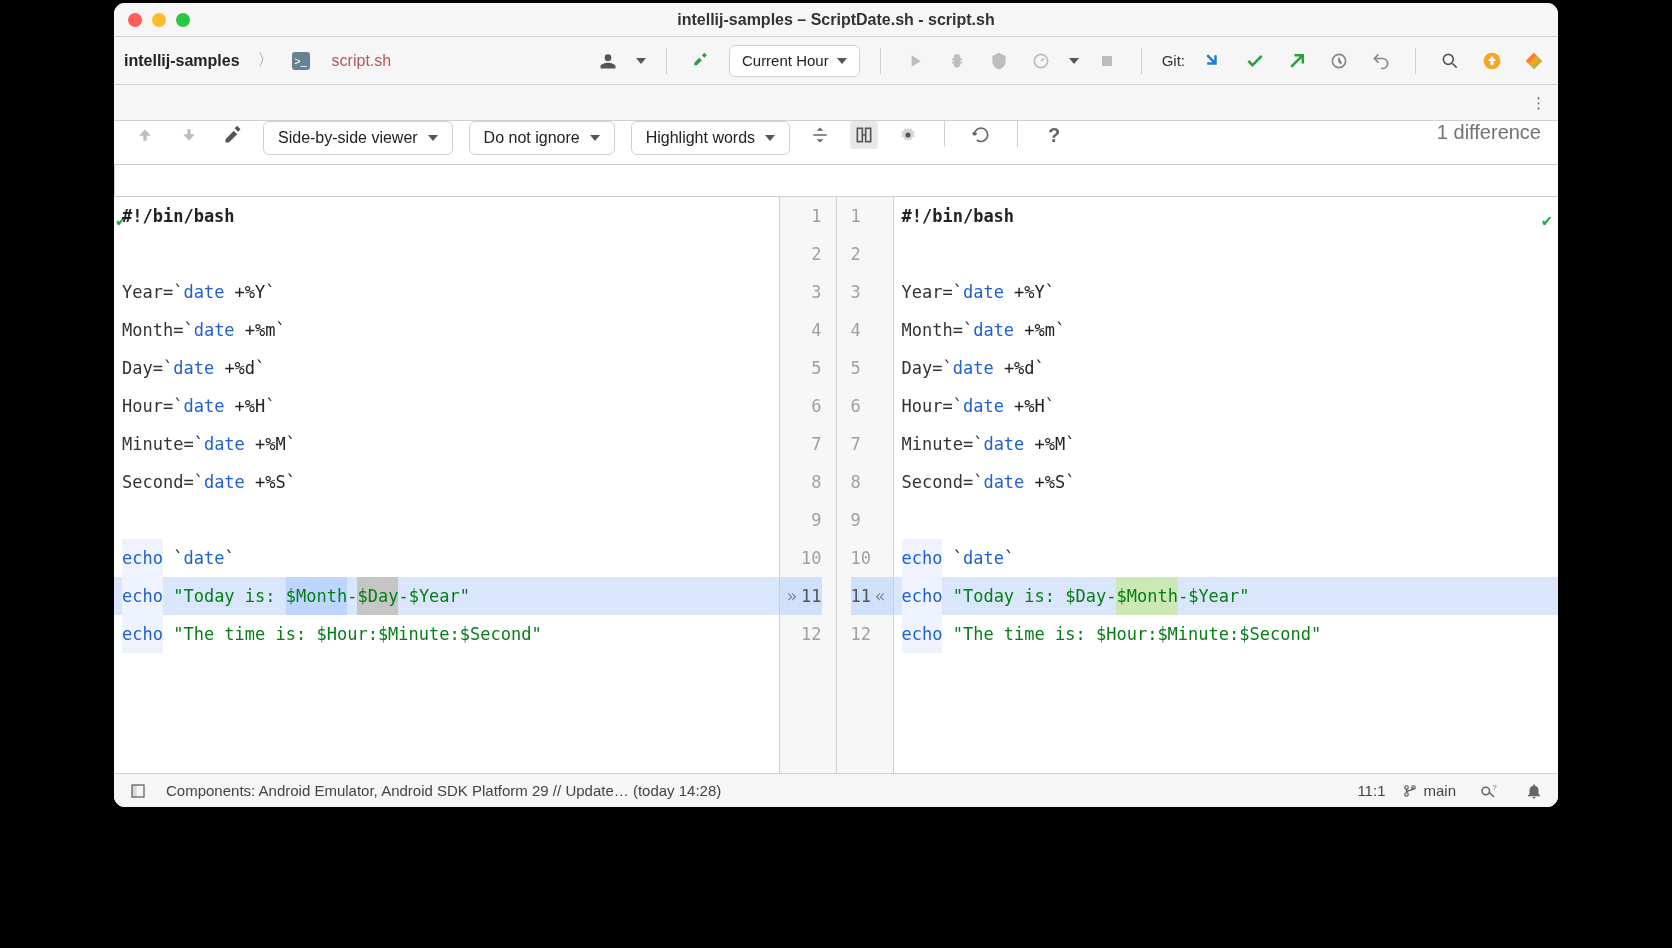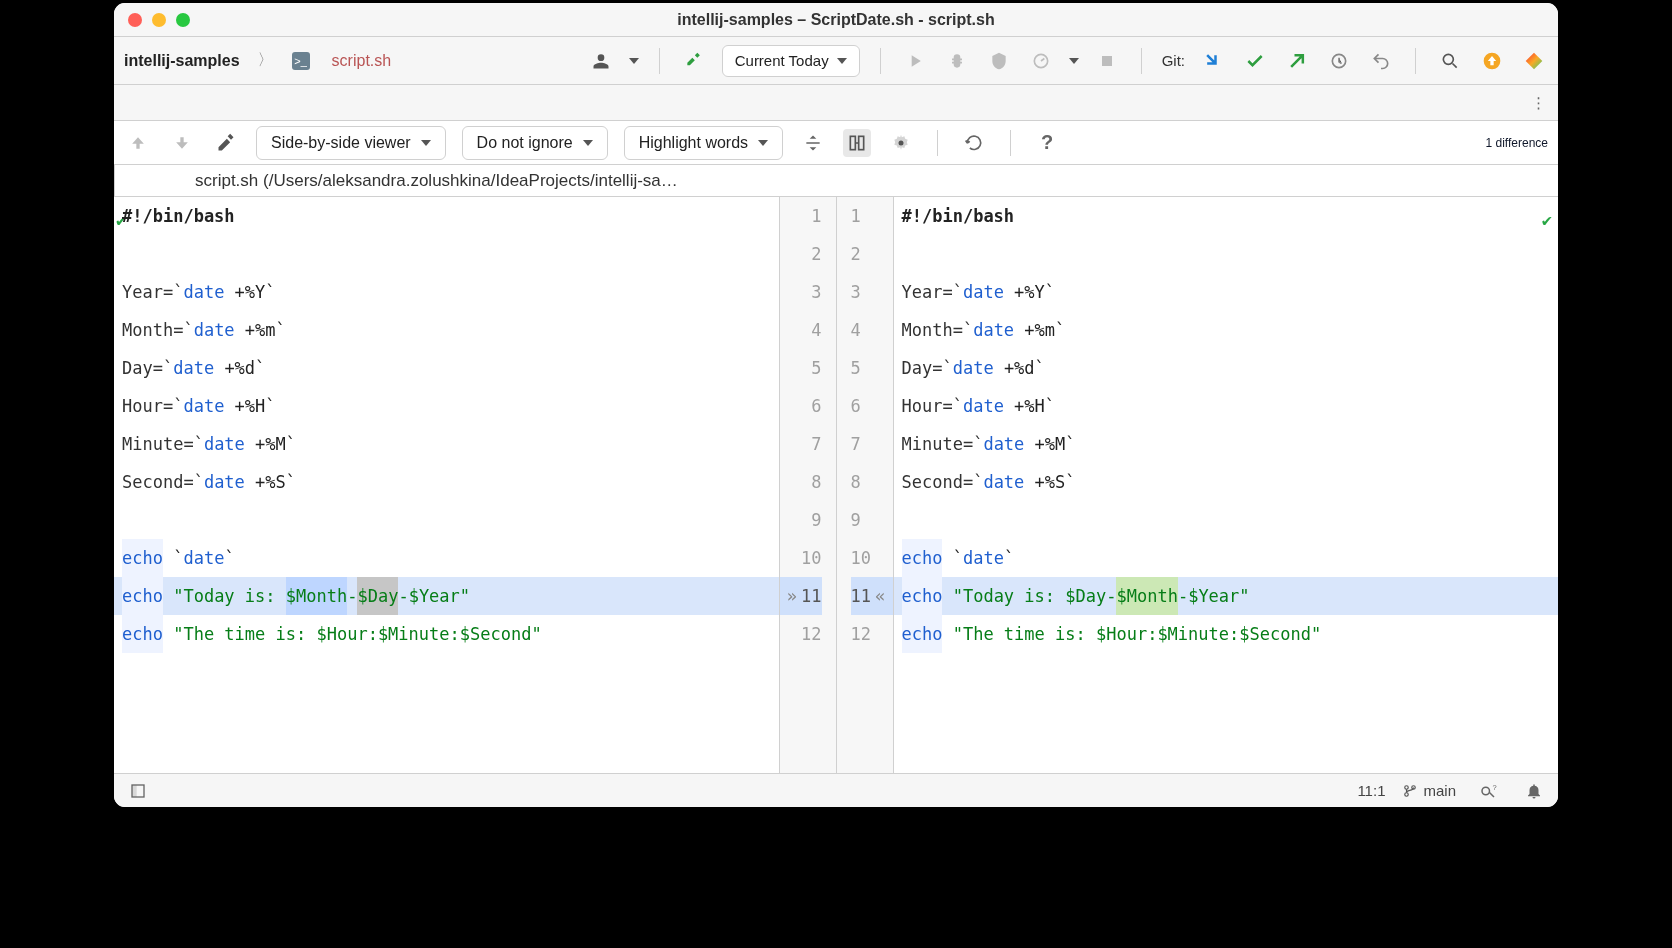--- a/index.html
+++ b/index.html
@@ -94,23 +94,23 @@
     border-bottom: 3px solid var(--accent-blue);
     display: flex; align-items: center; gap: 8px; padding: 0 14px; font-size: 15px;
   }
   .tab .close { color: #888; margin-left: 6px; }
   .tabstrip-spacer { flex: 1; }
   .kebab { padding: 0 12px; display: flex; align-items: center; color: #666; }
 
   
   .difftb {
     height: 44px; border-bottom: 1px solid var(--border);
-    display: flex; align-items: center; padding: 0 10px; gap: 16px;
-  }
-  .difftb .diffcount { margin-left: auto; font-size: 12px; color: #0f172a; }
+    display: flex; align-items: flex-start; padding: 0 17px; gap: 16px;
+  }
+  .difftb .diffcount { margin-left: auto; font-size: 20px; color: #737373; }
   .btn-drop2 {
     border: 1px solid var(--border); background: #fff; border-radius: 6px;
     height: 34px; padding: 0 14px; display: flex; align-items: center; gap: 10px; font-size: 16px;
   }
   .ico-btn { display: flex; align-items: center; justify-content: center; width: 28px; height: 28px; color: #666; }
   .ico-btn.active { background: #e8e8e8; border-radius: 4px; }
 
   
   .paths { display: flex; height: 32px; border-bottom: 1px solid var(--border); align-items: center; }
   .pathcell {
@@ -181,21 +181,21 @@
           </svg>
       </span>
       <span class="tri-down"></span>
       <div class="sep"></div>
       <span class="ico-btn">
         <svg class="ico" viewBox="0 0 24 24">
             <path fill="#2e9e3f" d="M4 14l6-6 3 3-6 6H4v-3zm9-9l3 3 3-3-3-3-3 3z"></path>
           </svg>
       </span>
       <div class="btn-drop">
-        <span>Current Today</span>
+        <span>Current Hour</span>
         <span class="tri-down"></span>
       </div>
       <div class="sep"></div>
       <span class="ico-btn">
         <svg class="ico" viewBox="0 0 24 24">
             <path fill="#bdbdbd" d="M8 5v14l11-7z"></path>
           </svg>
       </span>
       <span class="ico-btn">
         <svg class="ico" viewBox="0 0 24 24">
@@ -332,21 +332,20 @@
           <path fill="none" stroke="#666" stroke-width="2" d="M4 12a8 8 0 1 1 3 6M4 12l-2-3m2 3l3-2"></path>
         </svg>
     </span>
     <div class="sep"></div>
     <span class="ico-btn" style="font-size:20px;color:#666;font-weight:600">?</span>
     <div class="diffcount">1 difference</div>
   </div>
 
   <div class="paths">
     <div class="path-sep"></div>
-    <div class="pathcell" style="padding-left:80px">script.sh (/Users/aleksandra.zolushkina/IdeaProjects/intellij-sa…</div>
   </div>
 
   <div class="diffbody">
 
     <div class="pane" style="position:relative; border-right:1px solid var(--border);">
       <span class="green-tick">✔</span>
       <div class="code">
         <div class="line shebang"><span>#!/bin/bash</span></div>
         <div class="line"></div>
         <div class="line"><span class="vv">Year=`</span><span class="kw">date</span><span> +%Y</span><span>`</span></div>
@@ -418,20 +417,21 @@
 
   </div>
 
   <div class="statusbar">
     <span class="ico-btn">
       <svg width="16" height="16" viewBox="0 0 24 24">
           <rect x="3" y="3" width="18" height="18" fill="none" stroke="#666" stroke-width="2"></rect>
           <rect x="3" y="3" width="7" height="18" fill="#666" opacity=".2"></rect>
         </svg>
     </span>
+    <span>Components: Android Emulator, Android SDK Platform 29 // Update… (today 14:28)</span>
     <div class="sb-right">
       <span>11:1</span>
       <span style="display:flex;align-items:center;gap:6px">
         <svg width="14" height="14" viewBox="0 0 24 24">
             <circle cx="6" cy="6" r="3" fill="none" stroke="#555" stroke-width="2"></circle>
             <circle cx="6" cy="18" r="3" fill="none" stroke="#555" stroke-width="2"></circle>
             <circle cx="18" cy="6" r="3" fill="none" stroke="#555" stroke-width="2"></circle>
             <path fill="none" stroke="#555" stroke-width="2" d="M6 9v6m12-9c0 7-12 3-12 9"></path>
           </svg>
         <span>main</span>

